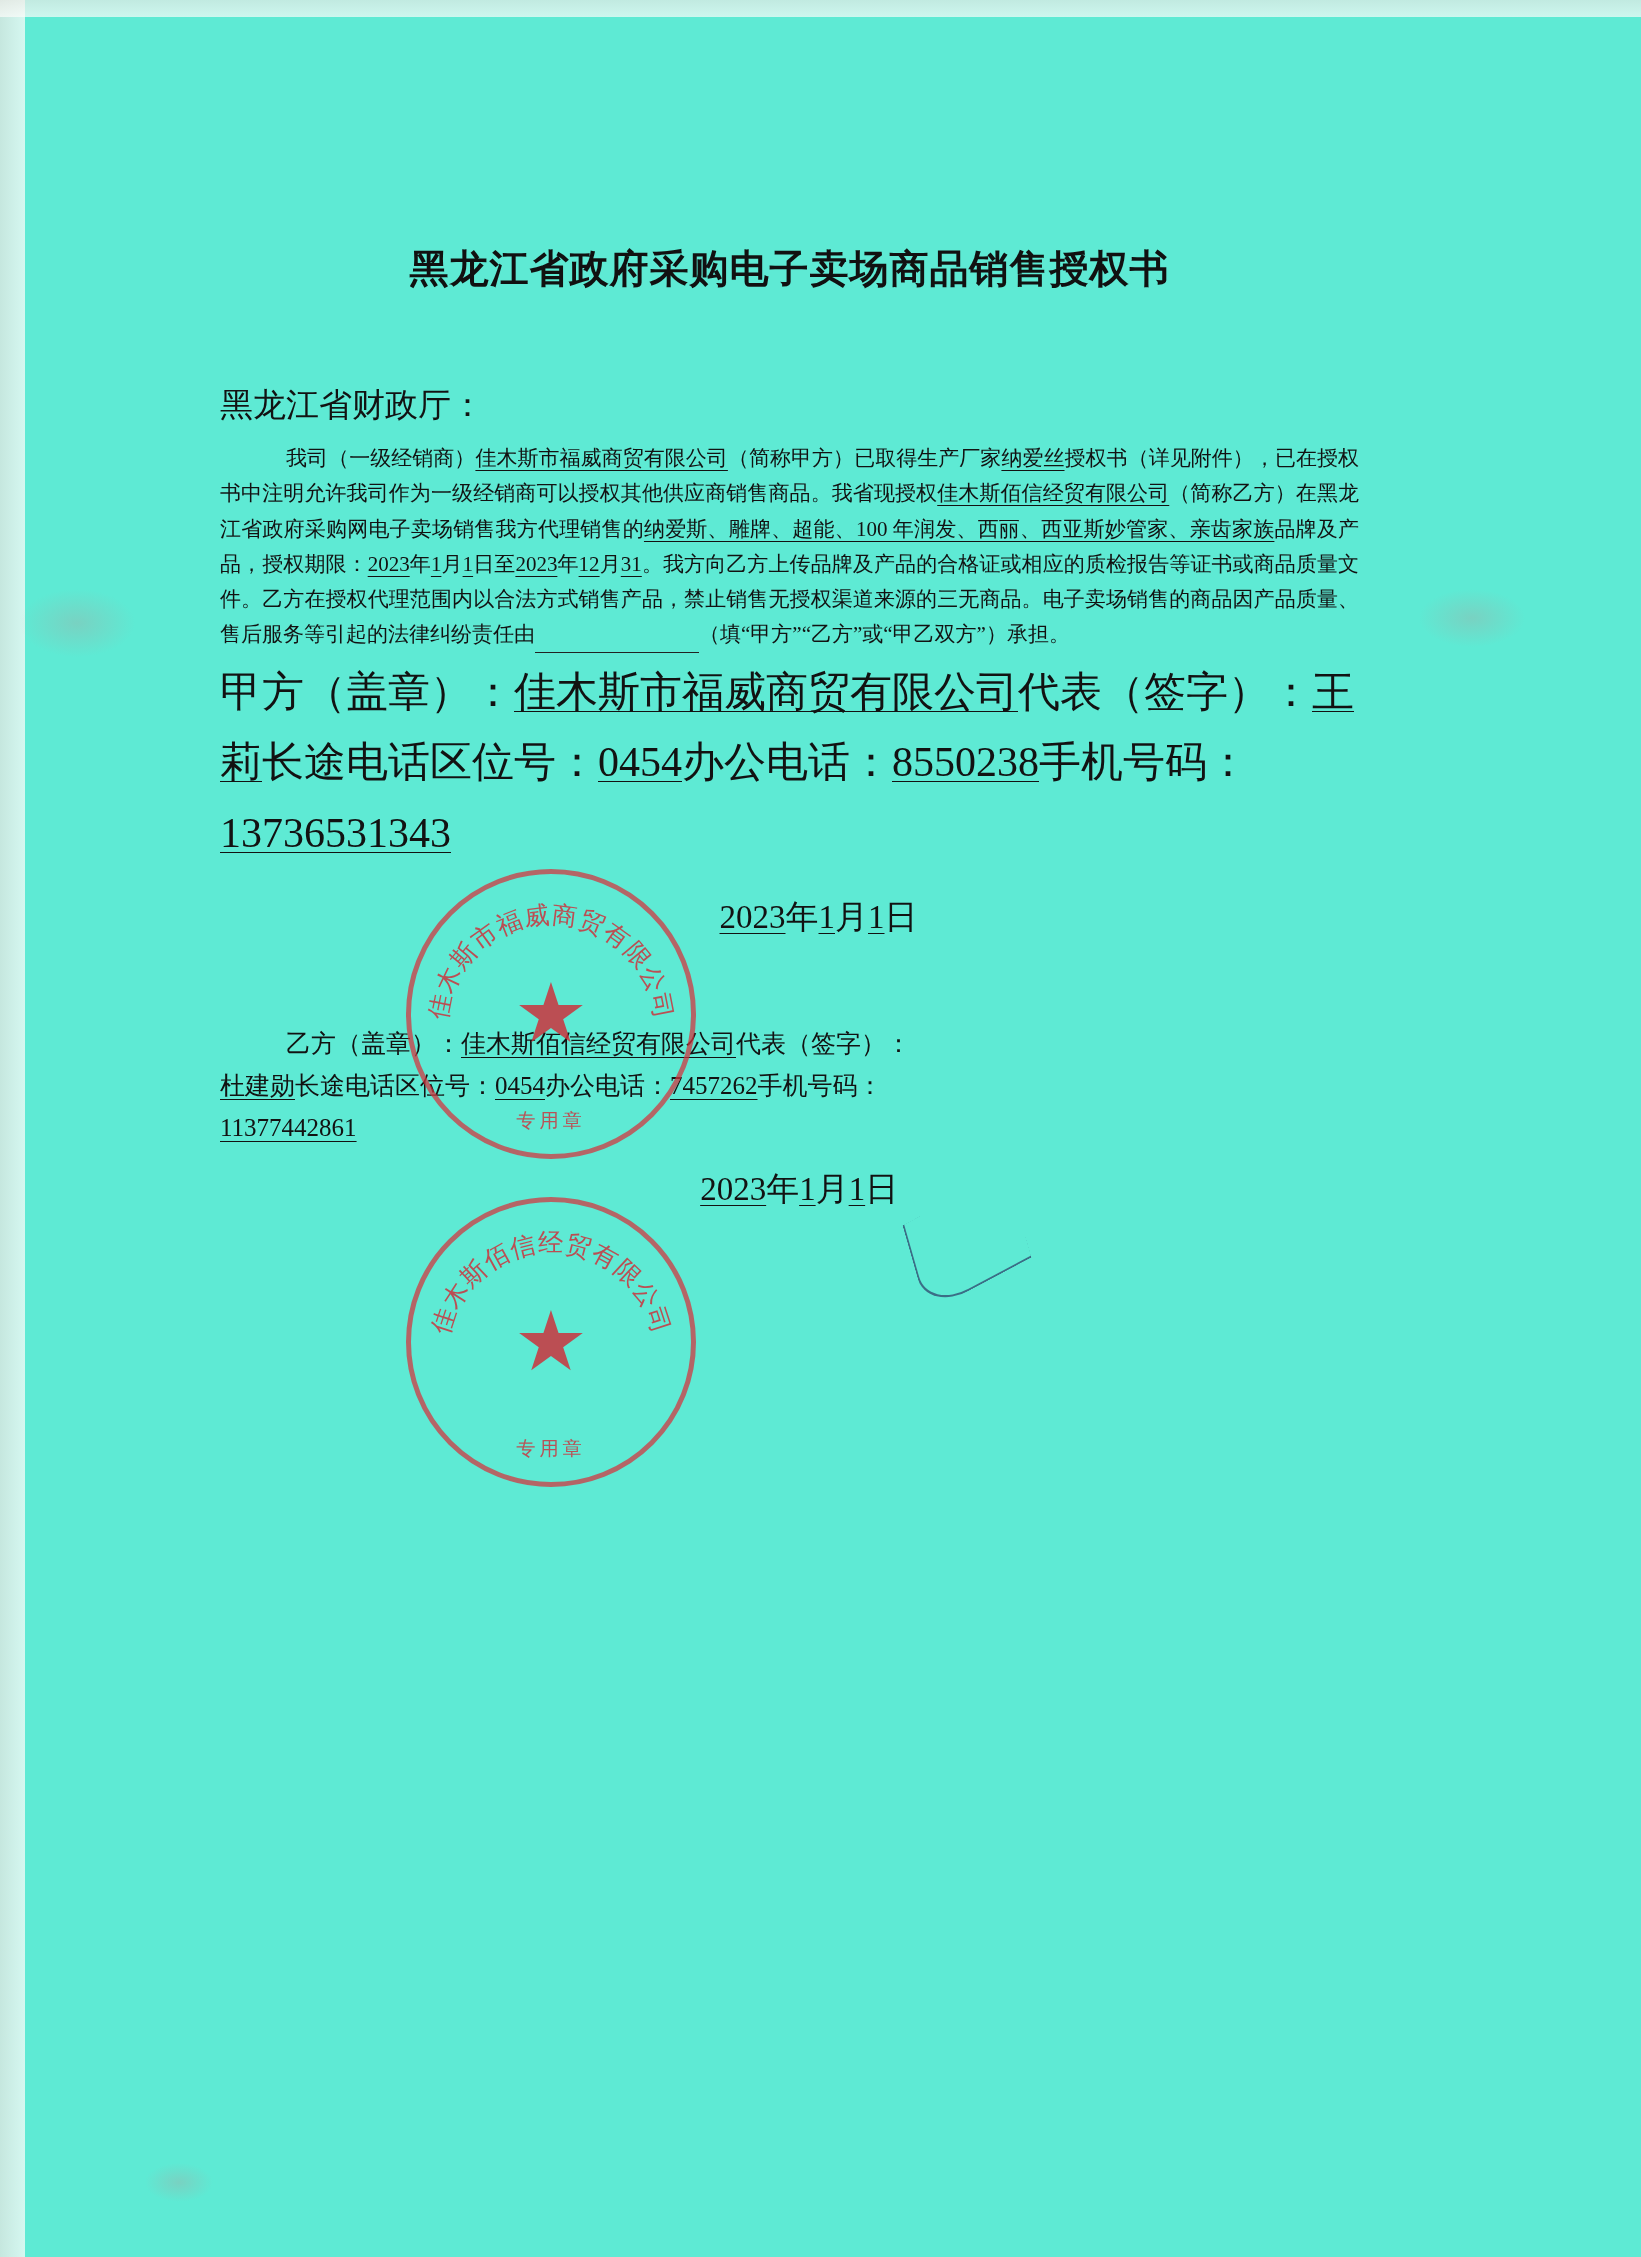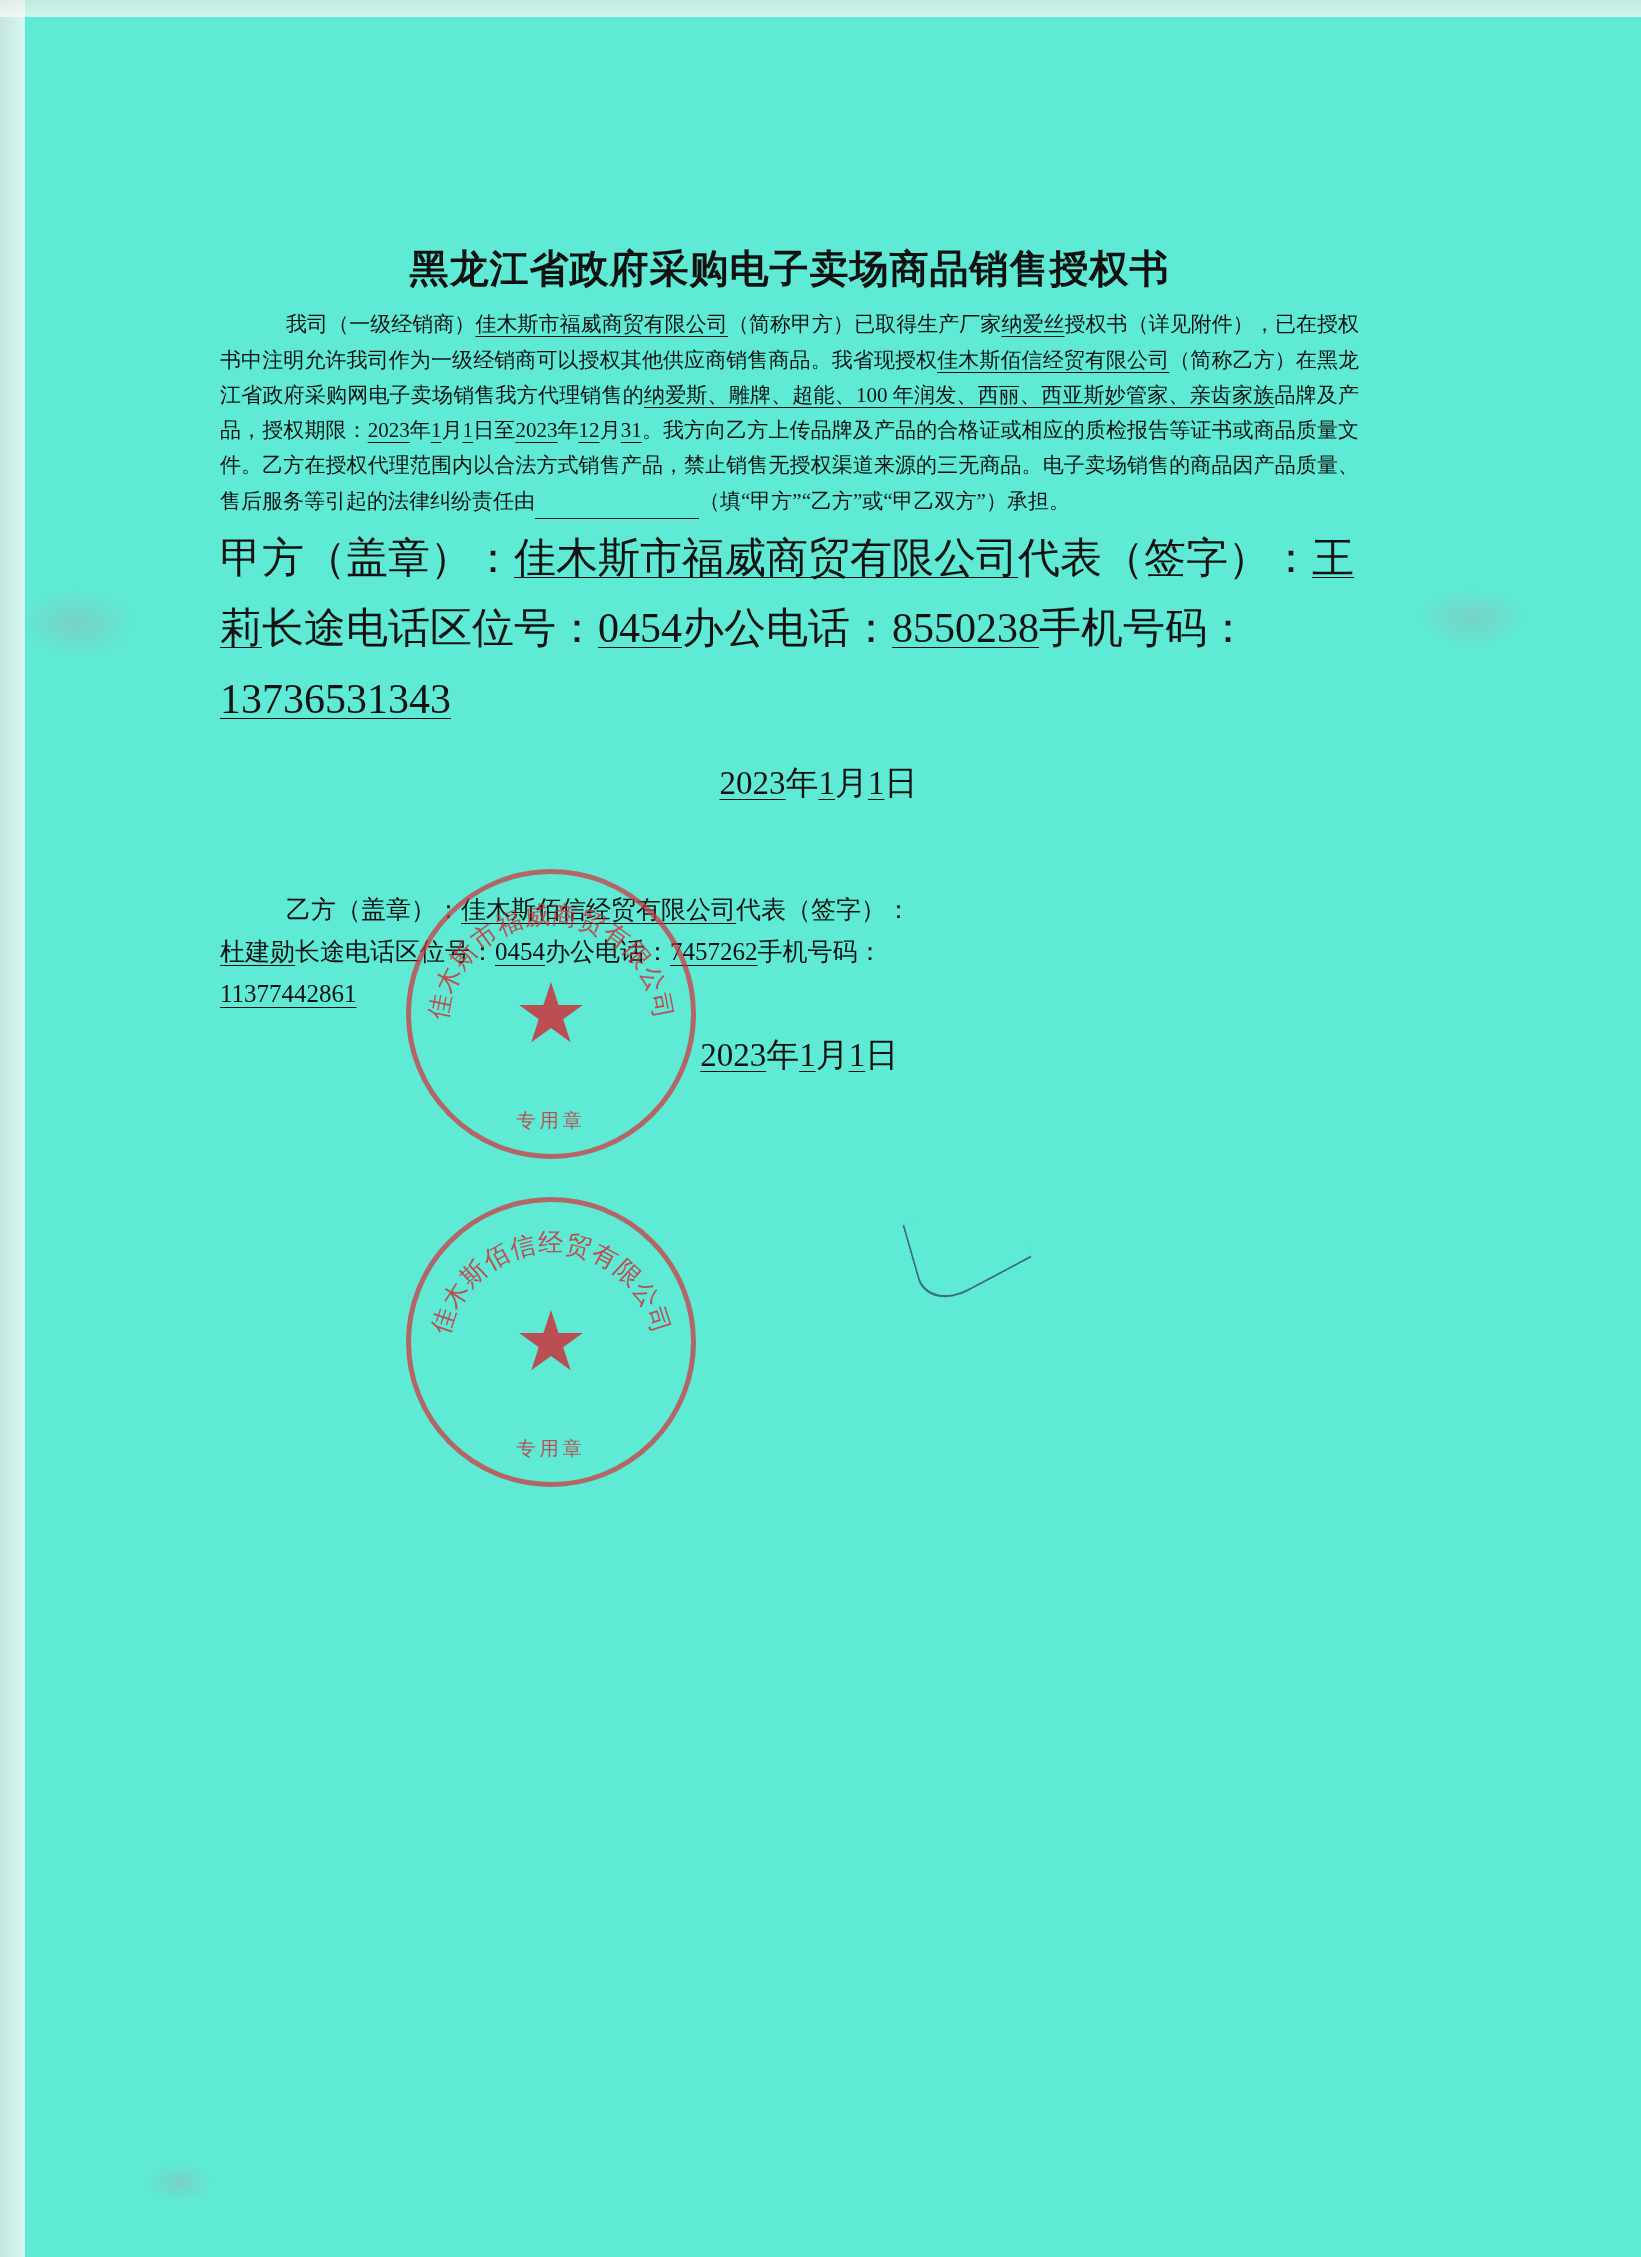--- a/index.html
+++ b/index.html
@@ -166,20 +166,21 @@
   <div class="smudge" style="left:19.3px; top:589px; width:116px; height:68px;"></div>
   <div class="smudge" style="left:1419px; top:589px; width:106px; height:58px;"></div>
   <div class="smudge" style="left:145px; top:2163px; width:68px; height:39px;"></div>
 
   <div class="content">
 
     <div class="title">
       <span>黑龙江省政府采购电子卖场商品销售授权书</span>
     </div>
 
+    <div class="salutation">黑龙江省财政厅：</div>
 
     <div class="body-text">
       <span class="indent"></span><span>我司（一级经销商）</span><span class="u">佳木斯市福威商贸有限公司</span><span>（简称甲方）已取得生产厂家</span><span class="u">纳爱丝</span><span>授权书（详见附件），已在授权书中注明允许我司作为一级经销商可以授权其他供应商销售商品。我省现授权</span><span class="u">佳木斯佰信经贸有限公司</span><span>（简称乙方）在黑龙江省政府采购网电子卖场销售我方代理销售的</span><span class="u">纳爱斯、雕牌、超能、100 年润发、西丽、西亚斯妙管家、亲齿家族</span><span>品牌及产品，授权期限：</span><span class="u">2023</span><span>年</span><span class="u">1</span><span>月</span><span class="u">1</span><span>日至</span><span class="u">2023</span><span>年</span><span class="u">12</span><span>月</span><span class="u">31</span><span>。我方向乙方上传品牌及产品的合格证或相应的质检报告等证书或商品质量文件。乙方在授权代理范围内以合法方式销售产品，禁止销售无授权渠道来源的三无商品。电子卖场销售的商品因产品质量、售后服务等引起的法律纠纷责任由</span><span class="blankline"></span><span>（填“甲方”“乙方”或“甲乙双方”）承担。</span>
     </div>
 
     <div class="sig-block">
       <span>甲方（盖章）：</span><span class="u">佳木斯市福威商贸有限公司</span><span>代表（签字）：</span><span class="u">王莉</span><span>长途电话区位号：</span><span class="u">0454</span><span>办公电话：</span><span class="u">8550238</span><span>手机号码：</span><br><span class="u">13736531343</span>
     </div>
 
     <div class="date-line">

